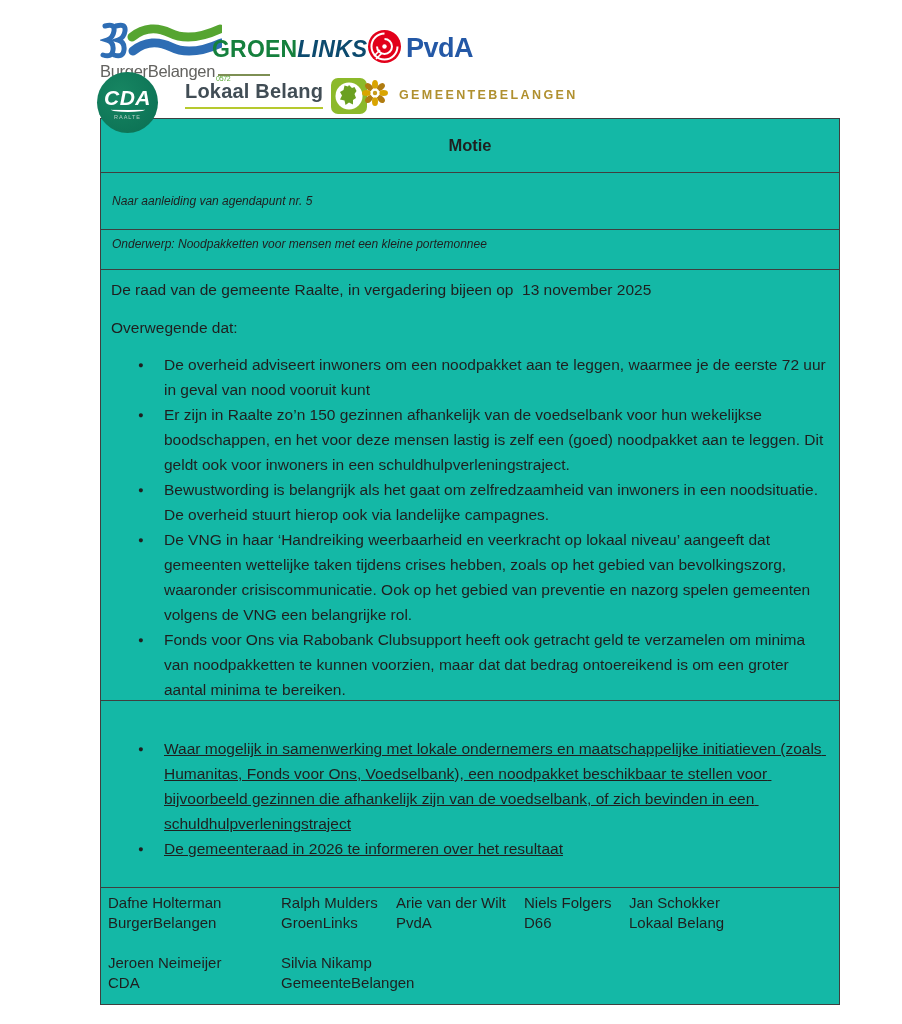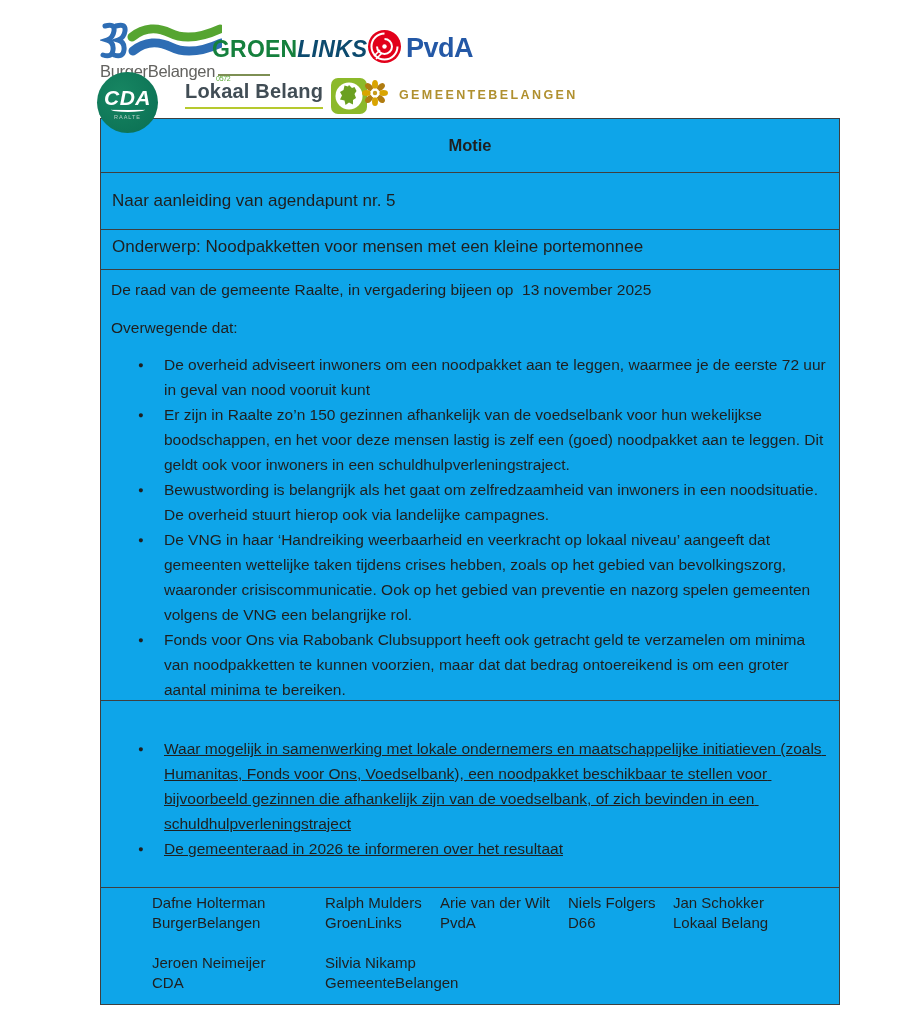--- a/index.html
+++ b/index.html
@@ -52,32 +52,32 @@
   }
   .lb-mark { margin-top: -2px; }
 
   
   .gb-logo { left: 360px; top: 78px; display: flex; align-items: center; gap: 9px; }
   .gb-text { font-size: 12.5px; font-weight: 700; letter-spacing: 2.4px; color: #b0902f; }
 
   
   .doc-table {
     position: absolute; left: 100px; top: 118px; width: 740px;
-    border: 1.5px solid #3f3f3f; background: #0ea5e9; z-index: 2;
+    border: 1.5px solid #3f3f3f; background: #14b8a6; z-index: 2;
   }
   .row { border-bottom: 1.5px solid #3f3f3f; overflow: hidden; }
   .row:last-child { border-bottom: none; }
   .row-title { height: 54px; display: flex; align-items: center; justify-content: center; }
   .doc-title { font-size: 16.5px; font-weight: 700; }
   .row-agenda { height: 57px; display: flex; align-items: center; padding: 0 11px; }
   .row-subject { height: 40px; display: flex; align-items: flex-start; padding: 7px 11px 0; }
-  .plain { font-size: 17px; white-space: pre-wrap; }
+  .plain { font-size: 12px; white-space: pre-wrap; font-style: italic; }
   .row-body { height: 431px; padding: 7px 12px 0 10px; }
   .row-call { height: 187px; padding: 7px 12px 0 10px; }
-  .row-sign { height: 116px; padding: 5px 10px 0 7px; margin-left: 44px; }
+  .row-sign { height: 116px; padding: 5px 10px 0 7px; }
 
   .body-line { font-size: 15.5px; line-height: 25px; white-space: pre-wrap; }
   .gap-sm { height: 13px; }
   .bullets { list-style: none; margin-top: 12px; }
   .bullets li {
     position: relative; padding-left: 53px;
     font-size: 15.5px; line-height: 25px; white-space: pre-wrap;
   }
   .bullets li::before {
     content: "\25CF"; position: absolute; left: 27px; top: 0;

